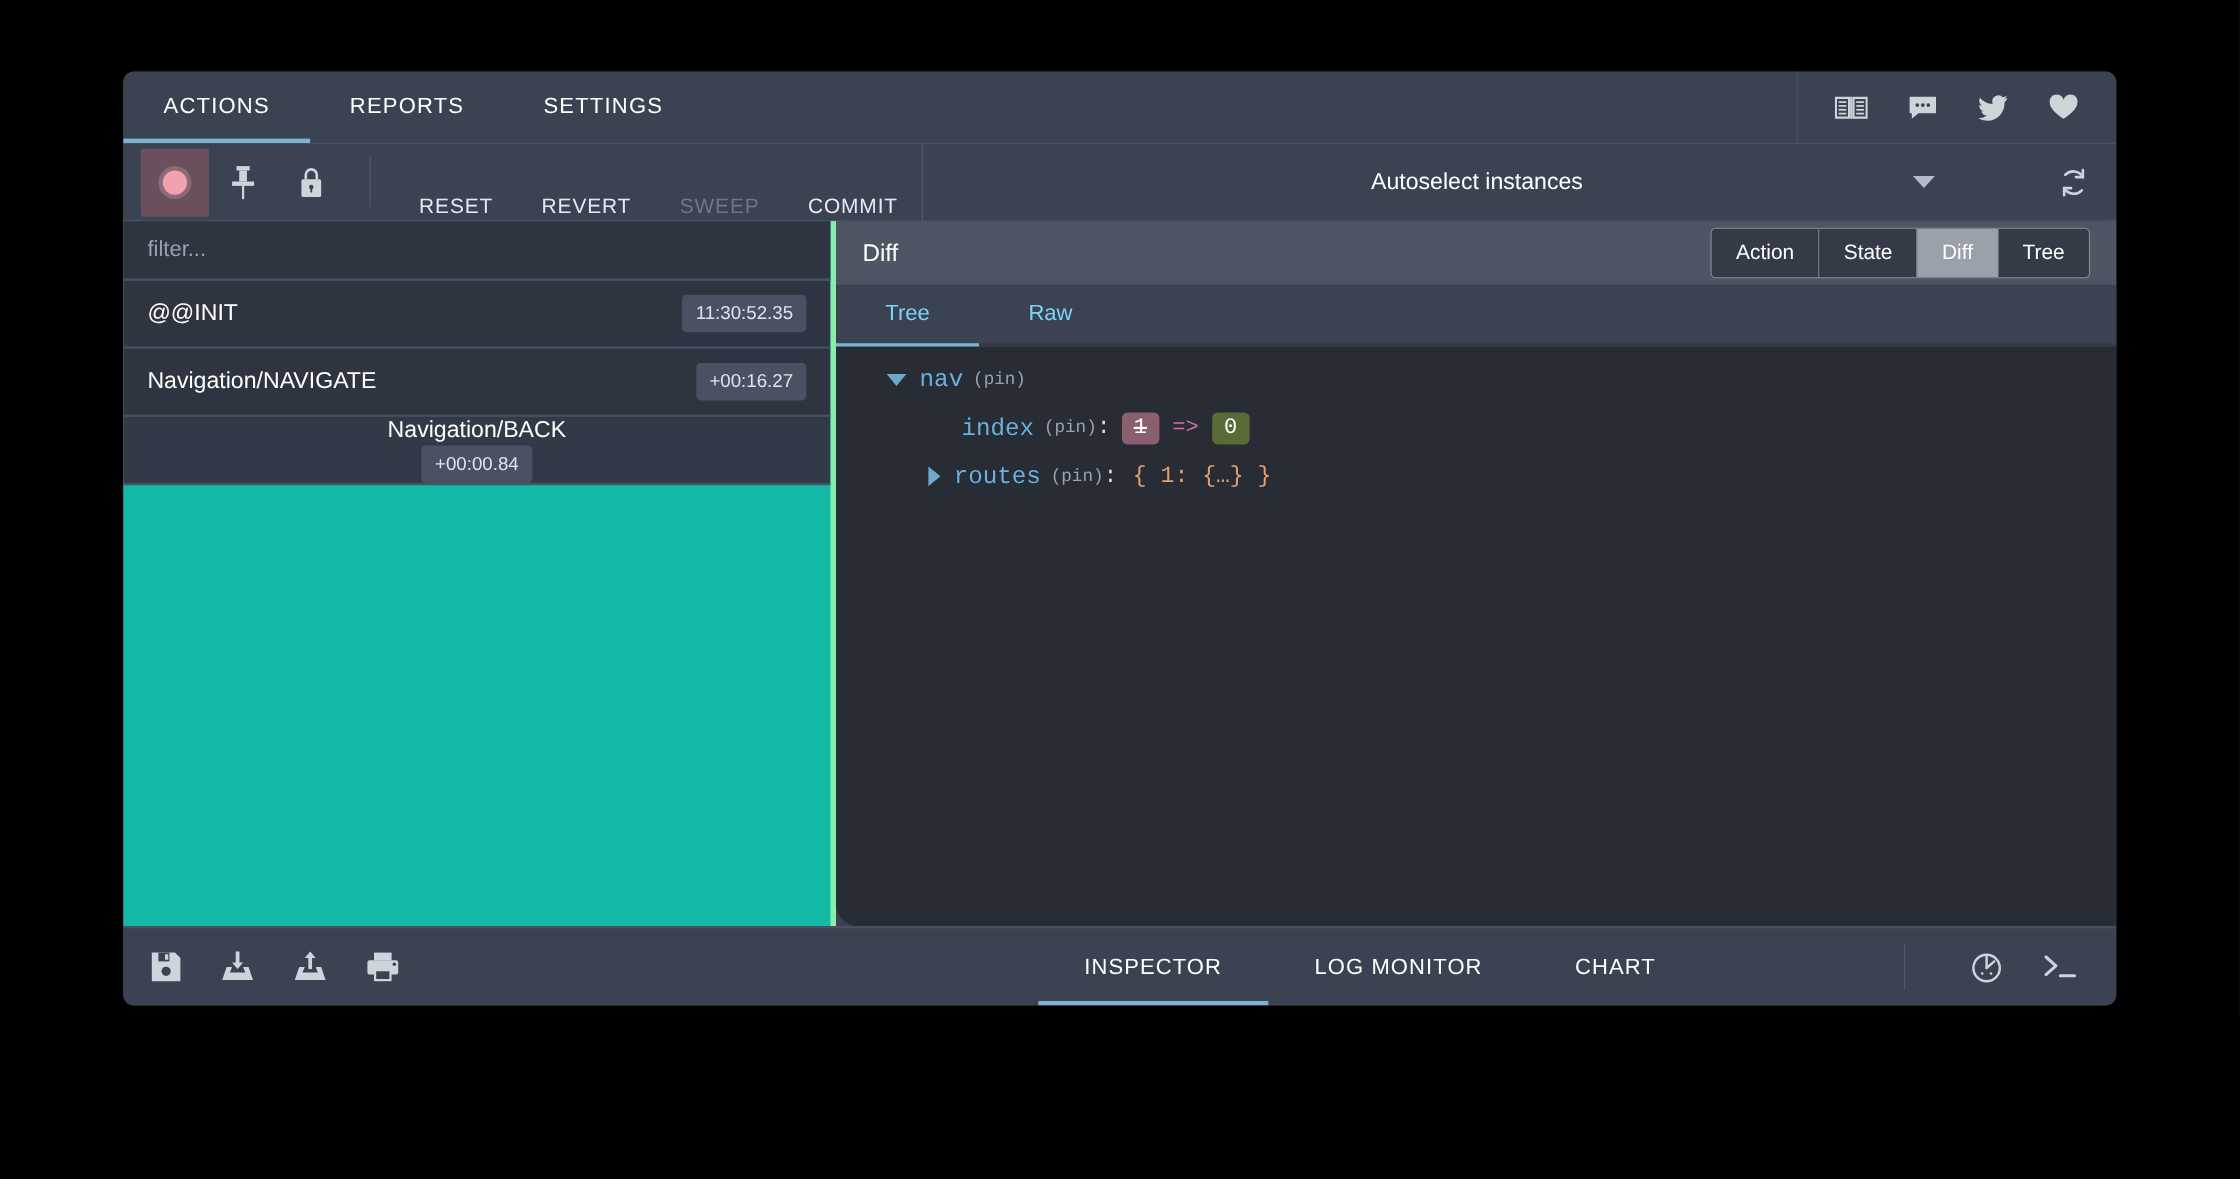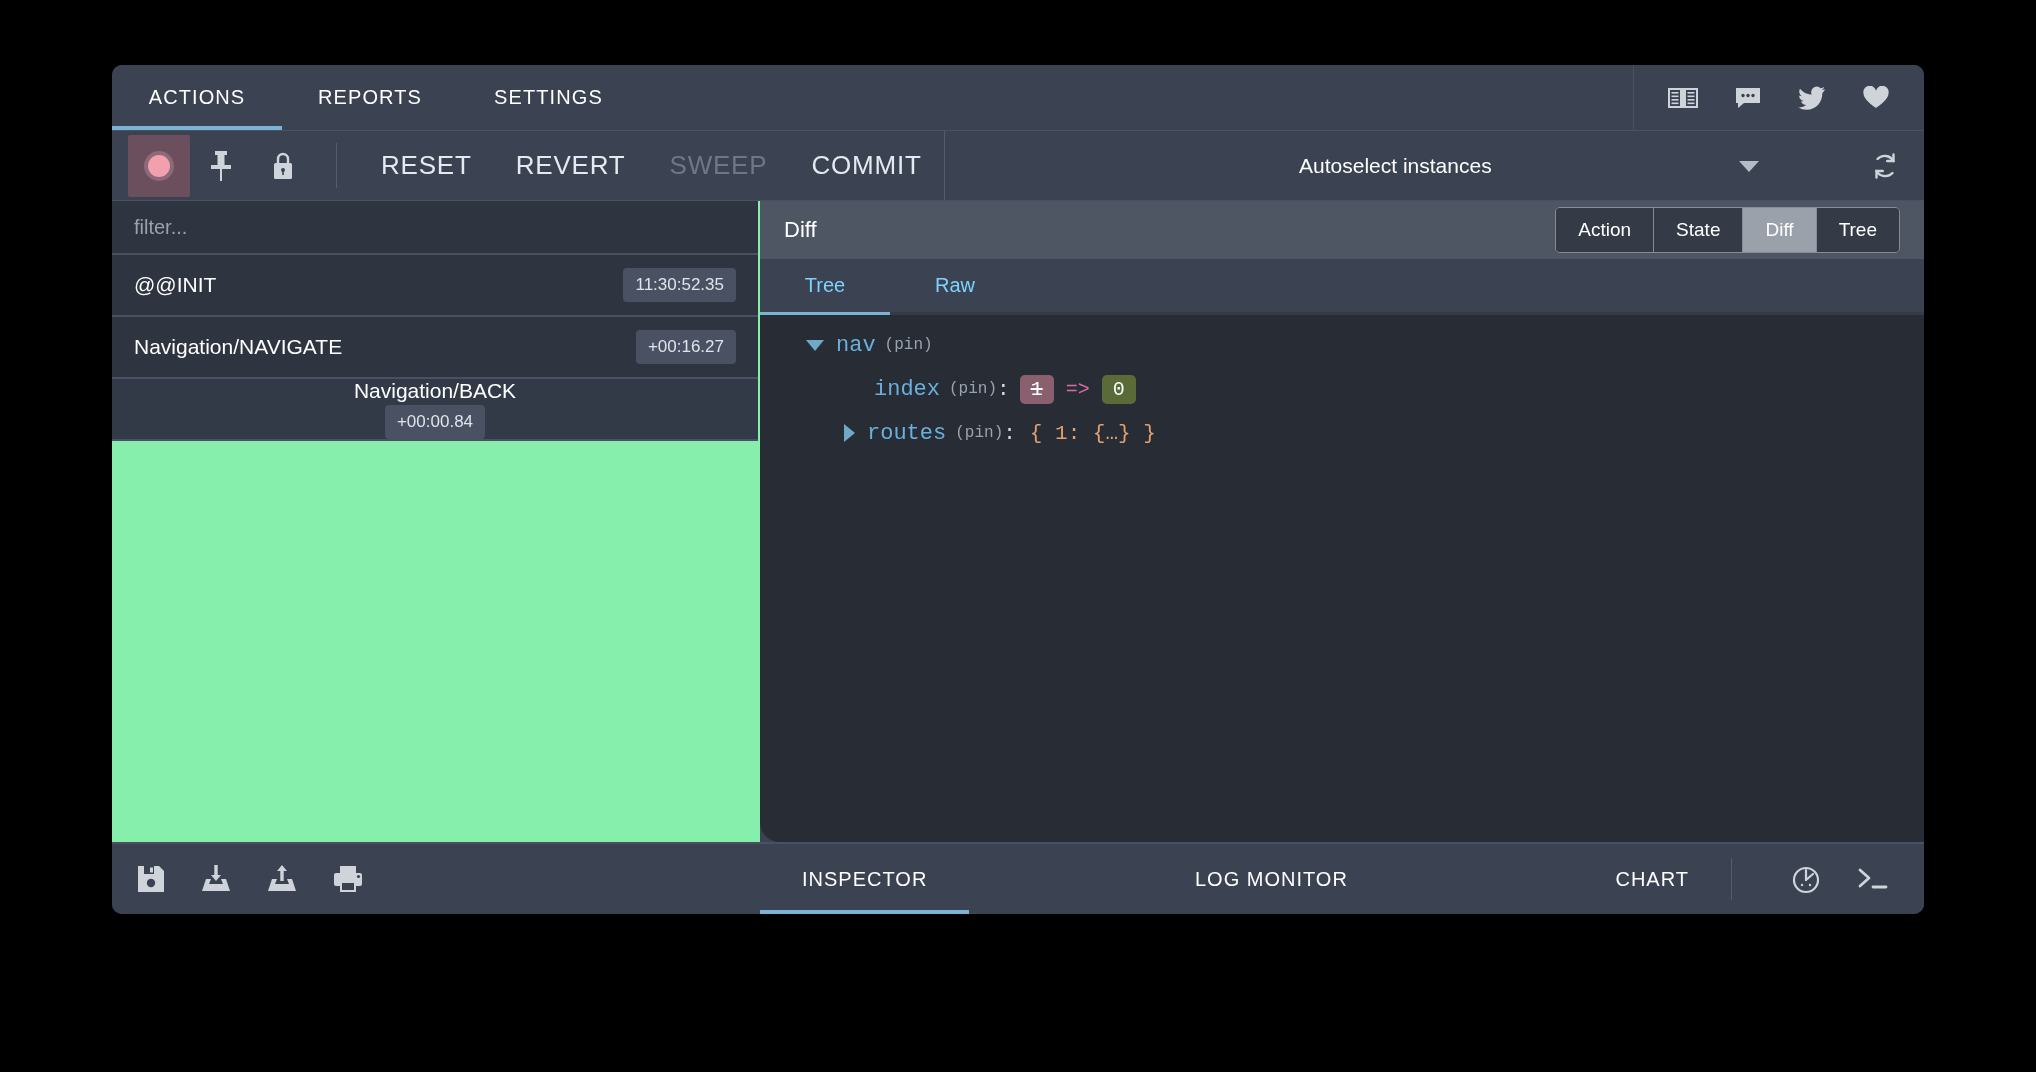--- a/index.html
+++ b/index.html
@@ -88,25 +88,25 @@
     border-radius: 2px;
   }
   .tb-icon-btn.recording { background: #6b4f5c; }
   .tb-divider {
     width: 1px;
     background: #555d6d;
     margin: 12px 22px 12px 22px;
     align-self: stretch;
   }
   .tb-text-btn {
-    display: flex; align-items: center;
+    display: flex; align-items: flex-end;
     padding: 0 22px;
     height: 100%;
     color: #e6e9ef;
-    font-size: 26px;
+    font-size: 19px;
     letter-spacing: 0.8px;
     cursor: pointer;
   }
   .tb-text-btn.disabled { color: #6f7787; cursor: default; }
 
   .toolbar-select {
     flex: 1 1 auto;
     display: flex;
     align-items: center;
     justify-content: center;
@@ -133,24 +133,24 @@
     flex: 1 1 auto;
     display: flex;
     min-height: 0;
     background: #3b4252;
   }
 
   
   .actions-panel {
     width: 648px;
     flex: 0 0 648px;
-    background: #86efac;
+    background: #14b8a6;
     display: flex;
     flex-direction: column;
-    border-right: 2px solid #86efac;
+    border-right: 5px solid #86efac;
     min-height: 0;
   }
   .filter-row {
     height: 54px;
     display: flex;
     align-items: center;
     padding: 0 22px;
     border-bottom: 2px solid #4a5162;
     background: #2e3440;
   }
@@ -335,21 +335,21 @@
   .bottom-left .ico { cursor: pointer; display: flex; align-items: center; }
   .bottom-sep {
     width: 1px;
     background: #555d6d;
     margin: 14px 0;
   }
   .bottom-tabs {
     flex: 1 1 auto;
     display: flex;
     align-items: stretch;
-    justify-content: space-between;
+    justify-content: center;
     gap: 0;
   }
   .bottom-tab {
     padding: 0 42px;
     display: flex; align-items: center; justify-content: center;
     color: #ffffff;
     font-size: 20px;
     letter-spacing: 1px;
     cursor: pointer;
     position: relative;

